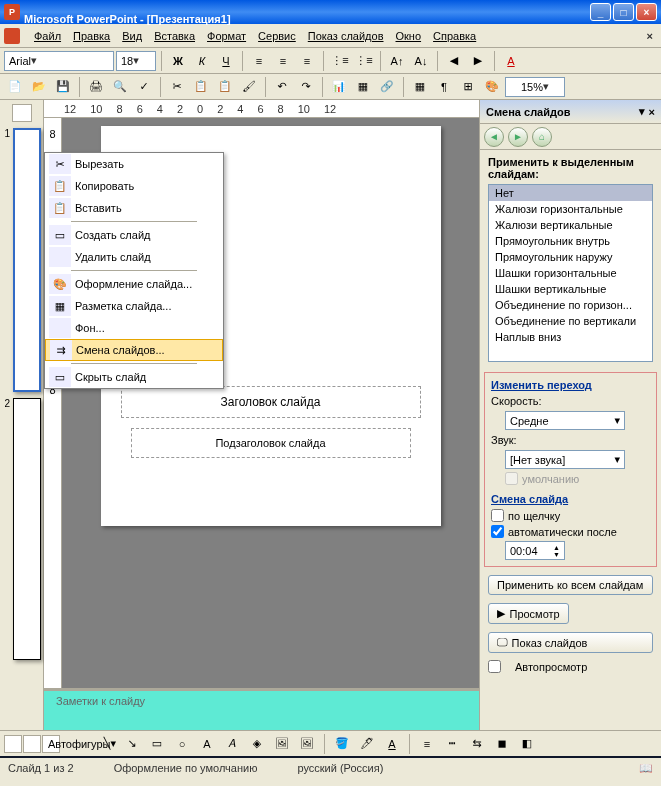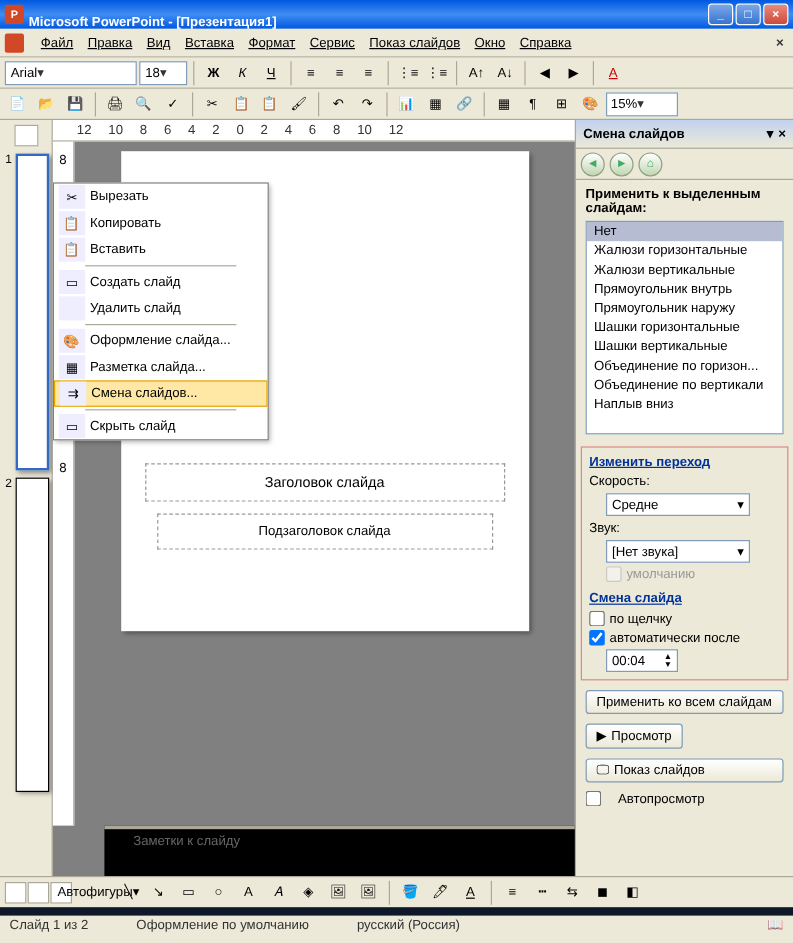--- a/index.html
+++ b/index.html
@@ -15,38 +15,38 @@
 .menubar .menu { padding: 2px 6px; cursor: pointer; }
 .menubar .menu u { text-decoration: underline; }
 .menubar .right { margin-left: auto; display:flex; gap:4px; }
 .menubar .x { padding: 0 4px; cursor:pointer; font-weight:bold; color:#333; }
 .toolbar { background: #ece9d8; height: 26px; display: flex; align-items: center; padding: 0 4px; gap: 2px; border-bottom: 1px solid #aca899; }
 .tb-sep { width: 1px; height: 20px; background: #aca899; margin: 0 3px; }
 .tb-btn { width: 22px; height: 22px; display: flex; align-items: center; justify-content: center; border: 1px solid transparent; cursor:pointer; border-radius:3px; }
 .font-name { width: 110px; height: 20px; border: 1px solid #7f9db9; background:#fff; padding: 0 4px; display:flex; align-items:center; }
 .font-size { width: 40px; height: 20px; border: 1px solid #7f9db9; background:#fff; padding: 0 4px; display:flex; align-items:center; }
 .dd { width: 12px; color:#333; }
-.zoom-box { width: 60px; height: 20px; border: 1px solid #7f9db9; background:#fff; padding: 0 3px; display:flex; align-items:center; }
+.zoom-box { width: 60px; height: 20px; border: 1px solid #7f9db9; background:#fff; padding: 0 15px; display:flex; align-items:center; }
 .main { display: flex; height: 630px; }
 .thumbs { width: 44px; background: #ece9d8; border-right: 1px solid #aca899; padding: 4px 2px; }
 .thumb-tab { width: 20px; height: 18px; border: 1px solid #aca899; background:#fff; margin: 0 auto 6px; }
 .thumb { display: flex; align-items: flex-start; gap: 2px; margin-bottom: 6px; }
 .thumb .num { width: 8px; font-size: 10px; text-align:right; }
 .thumb .slide { width: 28px; height: 22px; background: #fff; border: 1px solid #000; }
 .thumb.sel .slide { border: 2px solid #316ac5; }
 .canvas { flex: 1; background: #808080; position: relative; display:flex; flex-direction:column; }
 .ruler-h { height: 18px; background: #fff; border-bottom: 1px solid #aca899; display:flex; align-items:center; padding-left: 20px; font-size:9px; color:#333; gap: 14px; overflow:hidden;}
 .ruler-h span { display:inline-block; }
 .workspace { flex: 1; display: flex; }
 .ruler-v { width: 18px; background: #fff; border-right: 1px solid #aca899; display:flex; flex-direction:column; align-items:center; padding-top:10px; font-size:9px; gap:20px; }
 .slide-area { flex:1; position:relative; padding: 8px; }
 .slide { width: 340px; height: 400px; background: #fff; margin: 0 auto; box-shadow: 2px 2px 4px rgba(0,0,0,0.4); position:relative; padding-top: 260px; }
 .slide-title-box { border: 1px dashed #999; margin: 0 20px 10px; padding: 8px; text-align:center; font-size: 12px; }
 .slide-sub-box { border: 1px dashed #999; margin: 0 30px; padding: 8px; text-align:center; font-size: 11px; }
-.notes { height: 42px; background:#000000; border-top: 3px solid #aca899; padding: 4px 24px; color:#666;margin-left:43px; }
+.notes { height: 42px; background:#5eead4; border-top: 3px solid #aca899; padding: 4px 12px; color:#666; }
 .taskpane { width: 182px; background: #ece9d8; border-left: 1px solid #aca899; display:flex; flex-direction:column; }
 .tp-header { background: linear-gradient(#c1d2ee,#ece9d8); height: 24px; display: flex; align-items: center; padding: 0 6px; font-weight: bold; border-bottom: 1px solid #aca899; }
 .tp-header .close { margin-left: auto; cursor:pointer; }
 .tp-nav { height: 26px; display:flex; align-items:center; padding: 0 4px; gap:4px; border-bottom: 1px solid #aca899;}
 .nav-btn { width: 20px; height: 20px; border: 1px solid #8d9e7f; border-radius: 10px; background: linear-gradient(#fff,#c3d6b3); display:flex;align-items:center;justify-content:center; cursor:pointer; font-size:10px; color:#4a6; }
 .tp-section { padding: 6px 8px; }
 .tp-label { font-weight: bold; margin-bottom: 4px; }
 .tp-list { border: 1px solid #7f9db9; background:#fff; height: 178px; overflow-y:auto; }
 .tp-item { padding: 2px 6px; cursor:pointer; }
 .tp-item.sel { background: #b6bdd2; color:#000; }
@@ -56,21 +56,21 @@
 .tp-select { width: 120px; height: 19px; border: 1px solid #7f9db9; background:#fff; padding: 0 4px; display:flex;align-items:center; justify-content:space-between; margin-left:14px;}
 .tp-check { display:flex; align-items:center; gap:4px; margin: 3px 0; }
 .tp-check input { width:13px; height:13px; }
 .tp-spin { width: 60px; height: 19px; border: 1px solid #7f9db9; background:#fff; display:flex; align-items:center; padding:0 4px; margin-left:14px; justify-content:space-between;}
 .tp-btn { border: 1px solid #7f9db9; background: linear-gradient(#fff,#ece9d8); padding: 3px 8px; margin: 4px 8px; cursor:pointer; border-radius:3px; display:inline-flex; align-items:center; gap:4px;}
 .ctx-menu { position: absolute; left: 44px; top: 152px; width: 180px; background: #fff; border: 1px solid #808080; box-shadow: 2px 2px 4px rgba(0,0,0,0.3); z-index: 100; }
 .ctx-item { display: flex; align-items: center; height: 22px; padding: 0 4px; cursor:pointer; }
 .ctx-item.hl { background: #ffe8a6; border: 1px solid #e5a500; }
 .ctx-icon { width: 22px; height: 20px; display:flex; align-items:center; justify-content:center; background:#eeeeff; margin-right:4px; font-size:11px;}
 .ctx-sep { height: 1px; background: #aca899; margin: 2px 26px 2px 26px; }
-.statusbar { height: 22px; background: #ece9d8; border-top: 7px solid #0f172a; display:flex; align-items:center; padding: 0 8px; gap: 40px; }
+.statusbar { height: 22px; background: #ece9d8; border-top: 2px solid #0f172a; display:flex; align-items:center; padding: 0 8px; gap: 40px; }
 .status-item { color:#333; }
 .bottom-toolbar { height: 26px; background:#ece9d8; border-top:1px solid #aca899; display:flex; align-items:center; padding:0 4px; gap:3px;}
 .view-btns { display:flex; gap:1px; margin-right:8px;}
 .view-btn { width:18px; height:18px; border:1px solid #aca899; background:#fff; cursor:pointer;}
 </style>
 </head>
 <body>
 
 <div class="titlebar">
   <div class="icon">P</div>
@@ -311,20 +311,24 @@
     </div>
   <div class="ctx-sep"></div>
   <div class="ctx-item">
       <div class="ctx-icon">🎨</div>
       <span>Оформление слайда...</span>
     </div>
   <div class="ctx-item">
       <div class="ctx-icon">▦</div>
       <span>Разметка слайда...</span>
     </div>
+  <div class="ctx-item">
+      <div class="ctx-icon"></div>
+      <span>Фон...</span>
+    </div>
   <div class="ctx-item hl">
       <div class="ctx-icon">⇉</div>
       <span>Смена слайдов...</span>
     </div>
   <div class="ctx-sep"></div>
   <div class="ctx-item">
       <div class="ctx-icon">▭</div>
       <span>Скрыть слайд</span>
     </div>
 </div>

